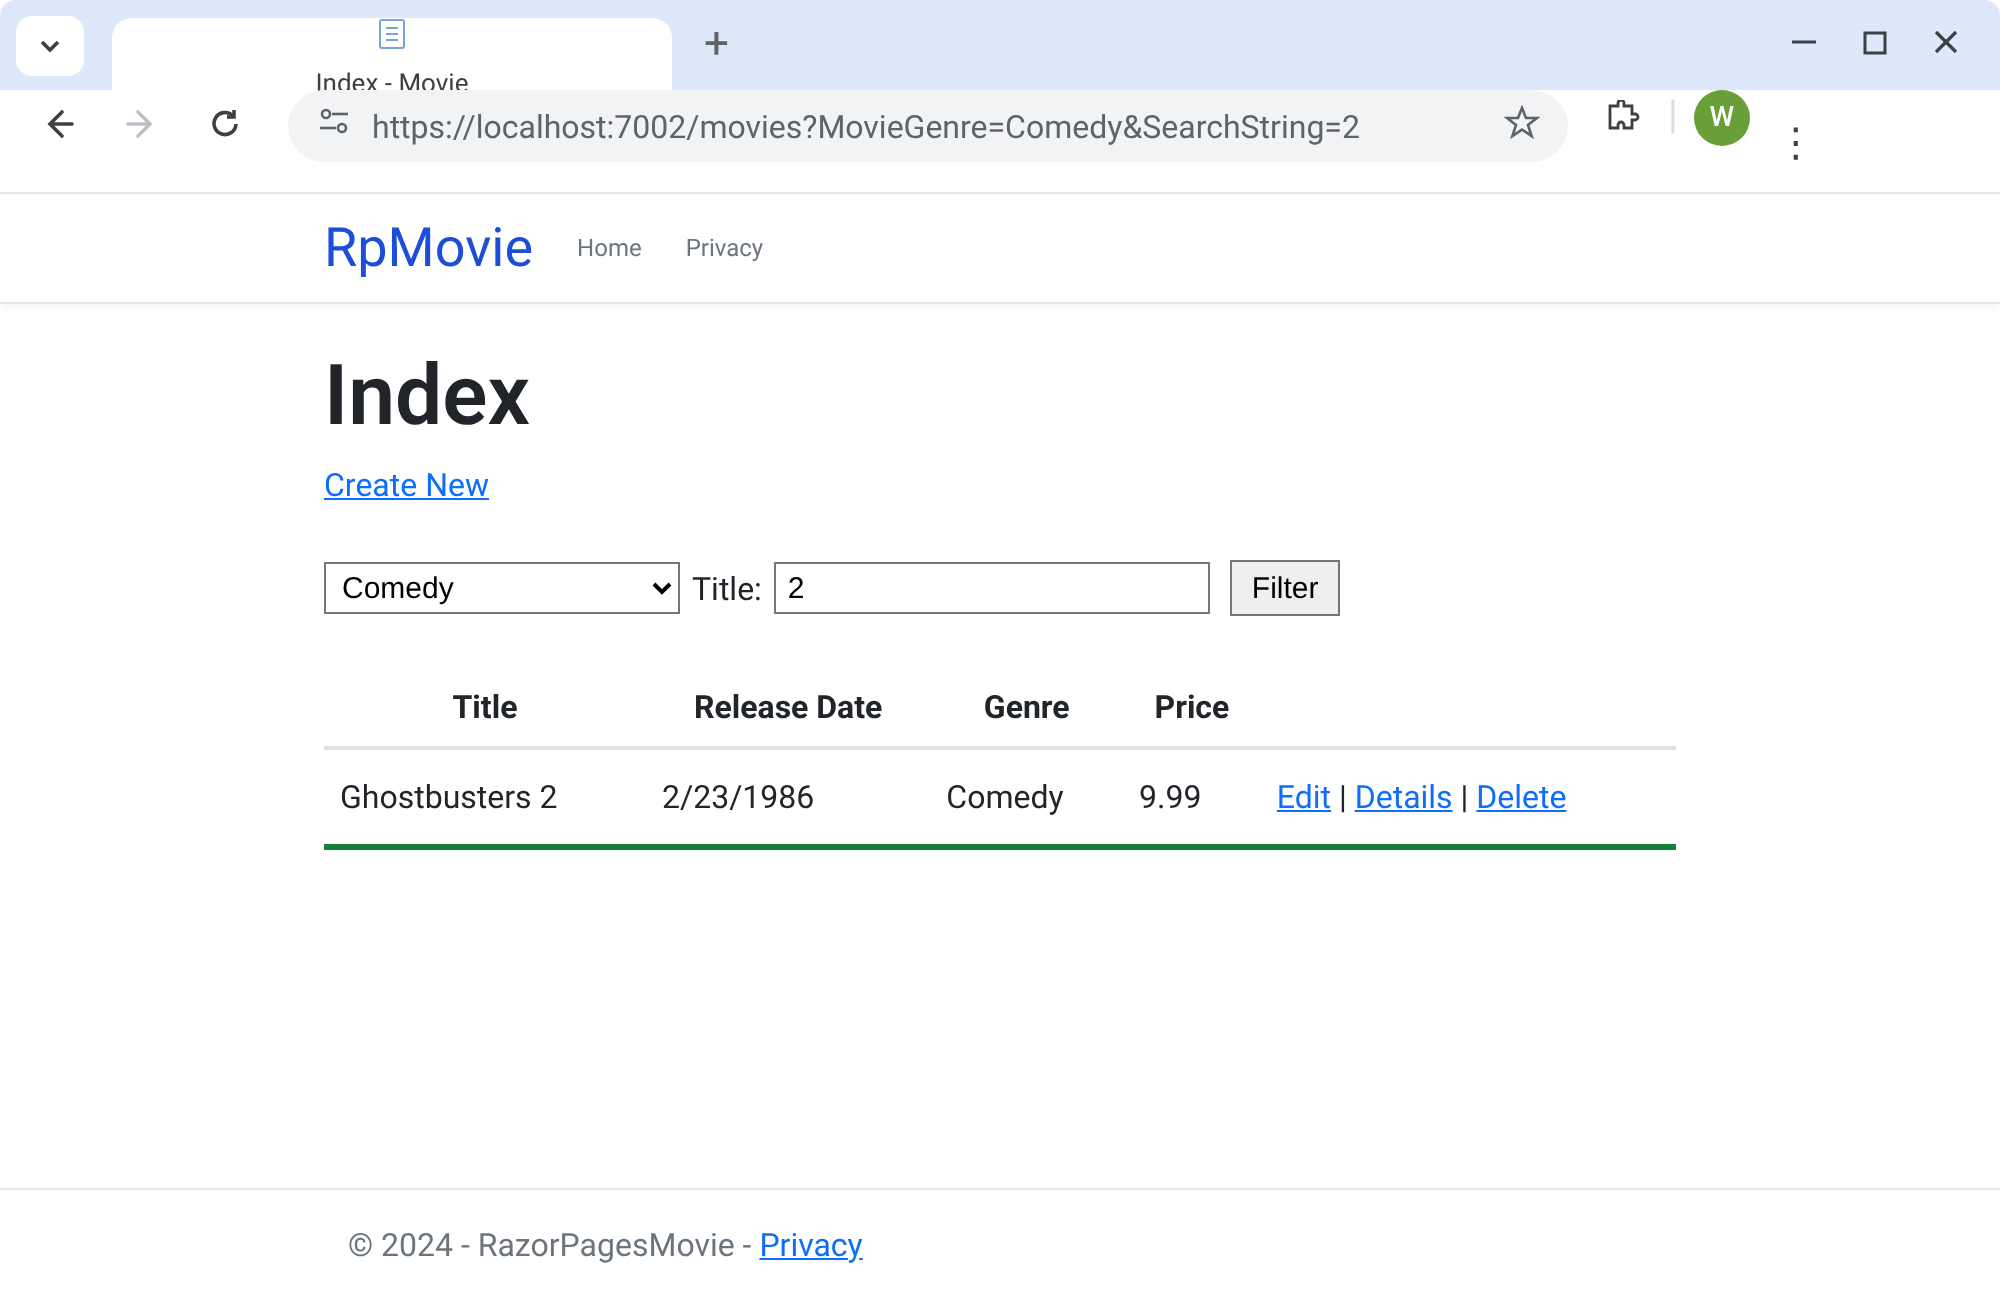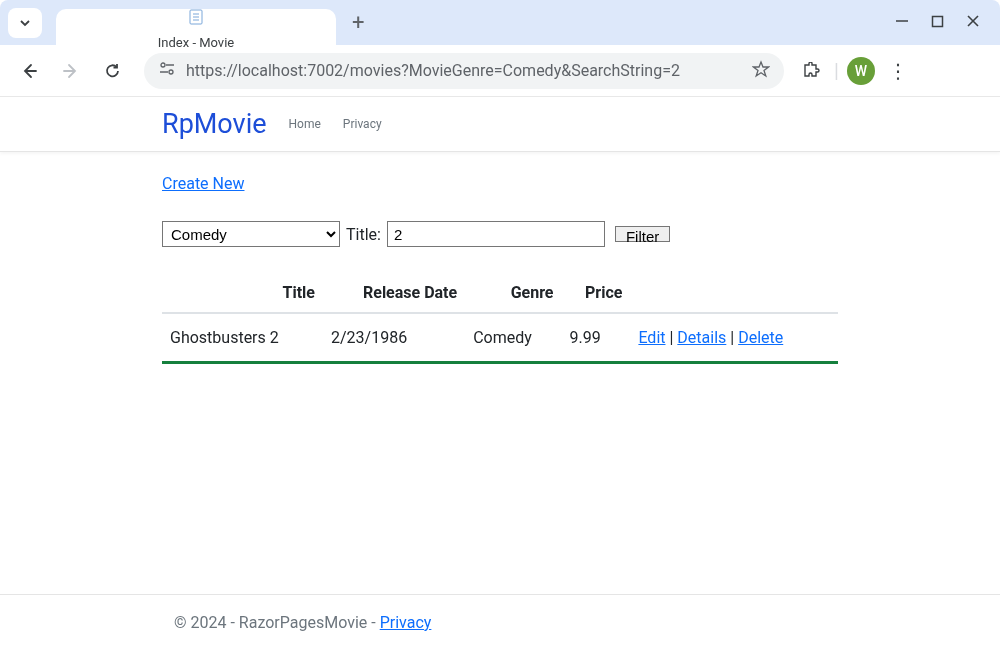--- a/index.html
+++ b/index.html
@@ -76,21 +76,20 @@
       padding-right: 12px;
     }
     .window-controls span {
       font-size: 15px;
       cursor: pointer;
     }
     .toolbar {
       background: #fff;
       height: 52px;
       display: flex;
-      align-items: center;
       padding: 0 12px;
       gap: 8px;
       border-bottom: 1px solid #e8e8e8;
     }
     .nav-btn {
       width: 34px;
       height: 34px;
       display: flex;
       align-items: center;
       justify-content: center;
@@ -219,35 +218,35 @@
       font-size: 16px;
     }
     .title-input {
       height: 26px;
       border: 1px solid #767676;
       font-size: 15px;
       padding: 1px 6px;
       width: 218px;
     }
     .filter-btn {
-      height: 16px;
+      height: 28px;
       border: 1px solid #767676;
       background: #efefef;
       font-size: 15px;
       padding: 1px 10px;
       cursor: pointer;
       margin-left: 4px;
     }
     table {
       width: 100%;
       border-collapse: collapse;
       margin-top: 26px;
     }
     th {
-      text-align: right;
+      text-align: center;
       font-weight: 700;
       padding: 10px 8px;
       border-bottom: 2px solid #dee2e6;
       font-size: 16px;
     }
     td {
       padding: 14px 8px;
       border-bottom: 3px solid #15803d;
       font-size: 16px;
     }
@@ -367,20 +366,21 @@
 <div class="page">
   <div class="site-nav">
     <div class="container">
       <span class="brand">RpMovie</span>
       <span class="nav-link">Home</span>
       <span class="nav-link">Privacy</span>
     </div>
   </div>
 
   <div class="container main-content">
+    <h1>Index</h1>
     <a href="#" class="create-link">Create New</a>
 
     <div class="search-form">
       <select class="genre-select">
         <option>Comedy</option>
       </select>
       <span class="title-label">Title:</span>
       <input class="title-input" type="text" value="2" style="">
       <button class="filter-btn">Filter</button>
     </div>

